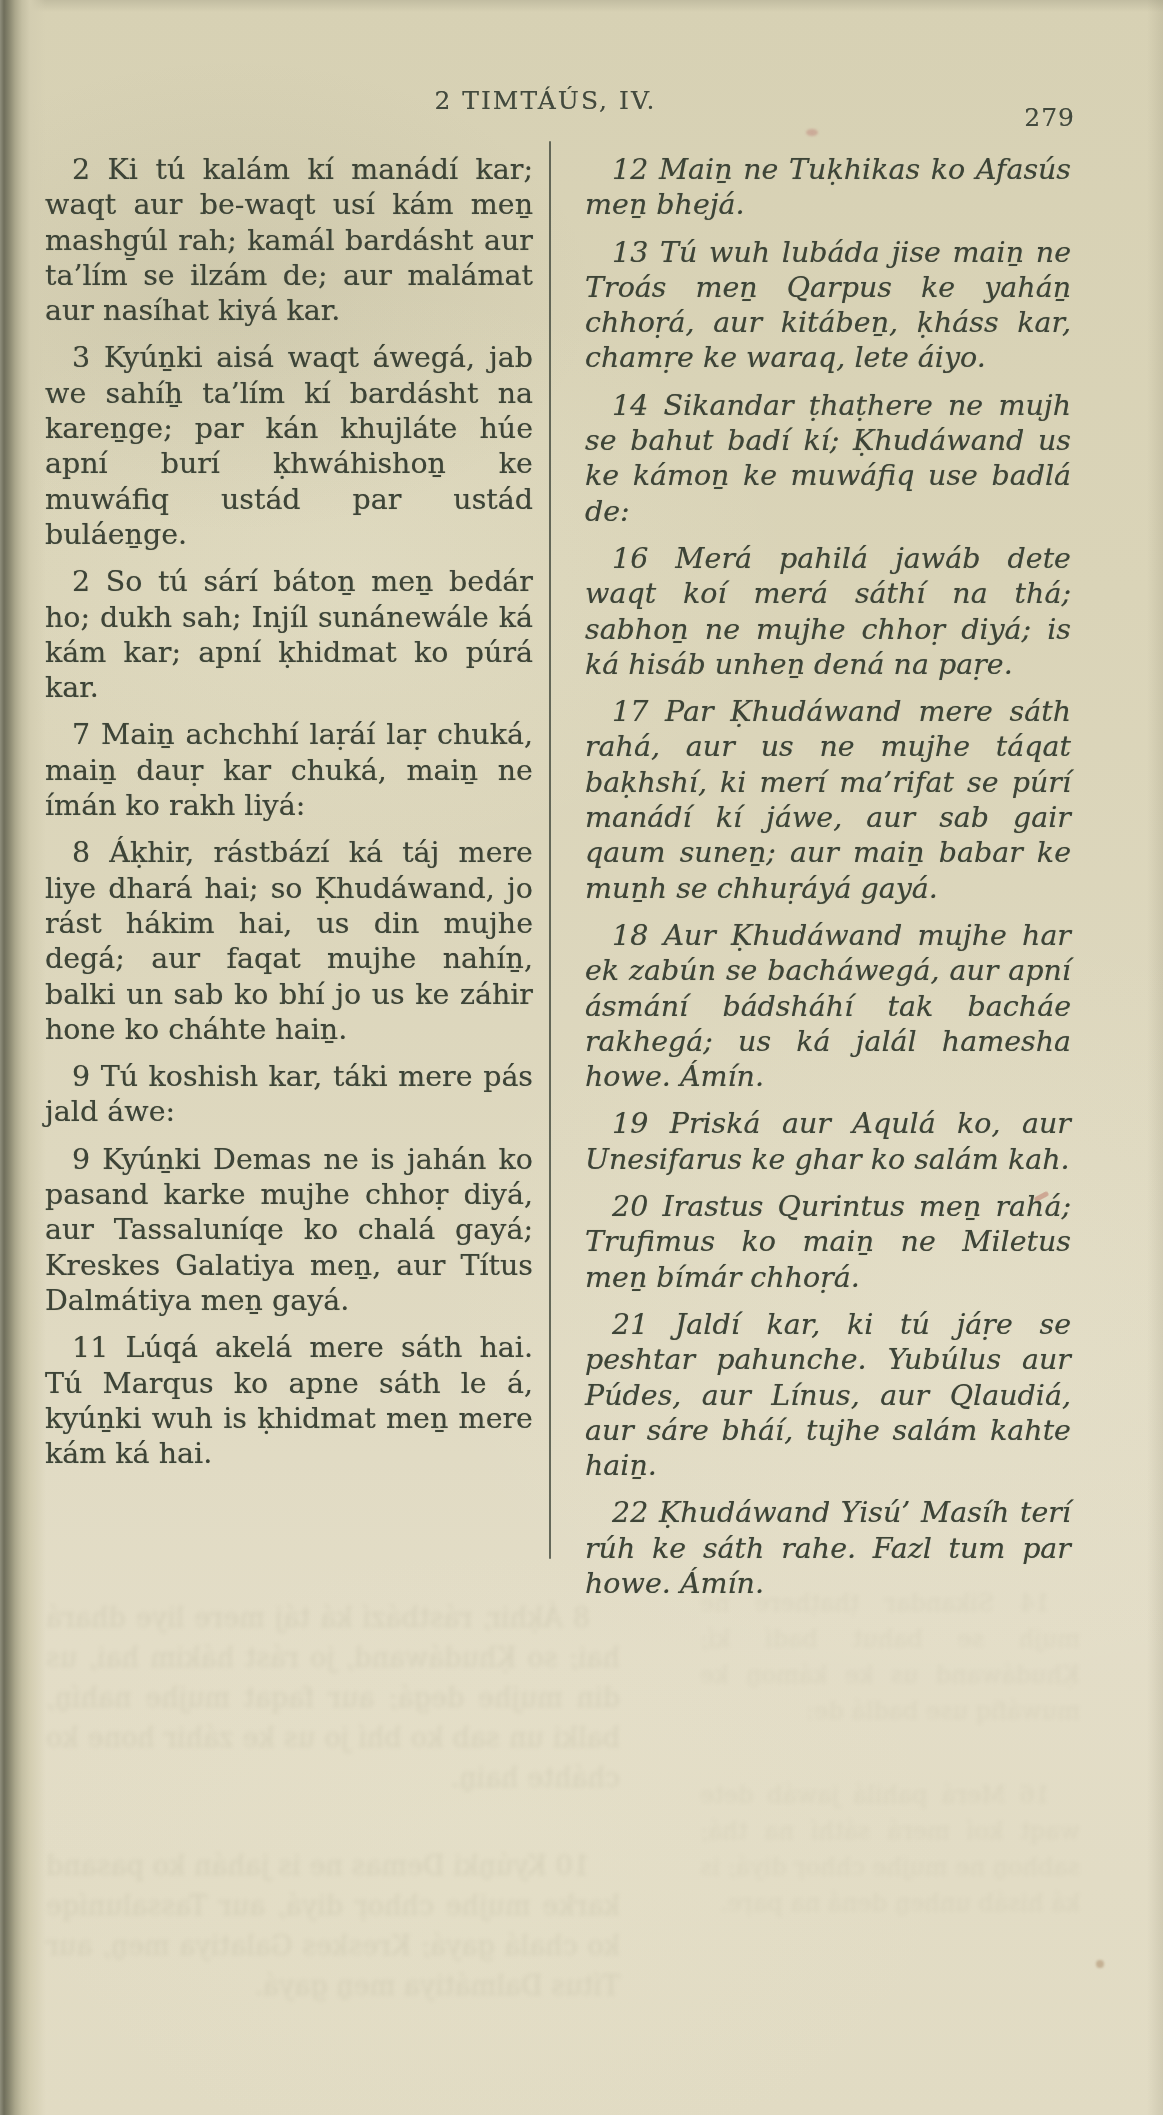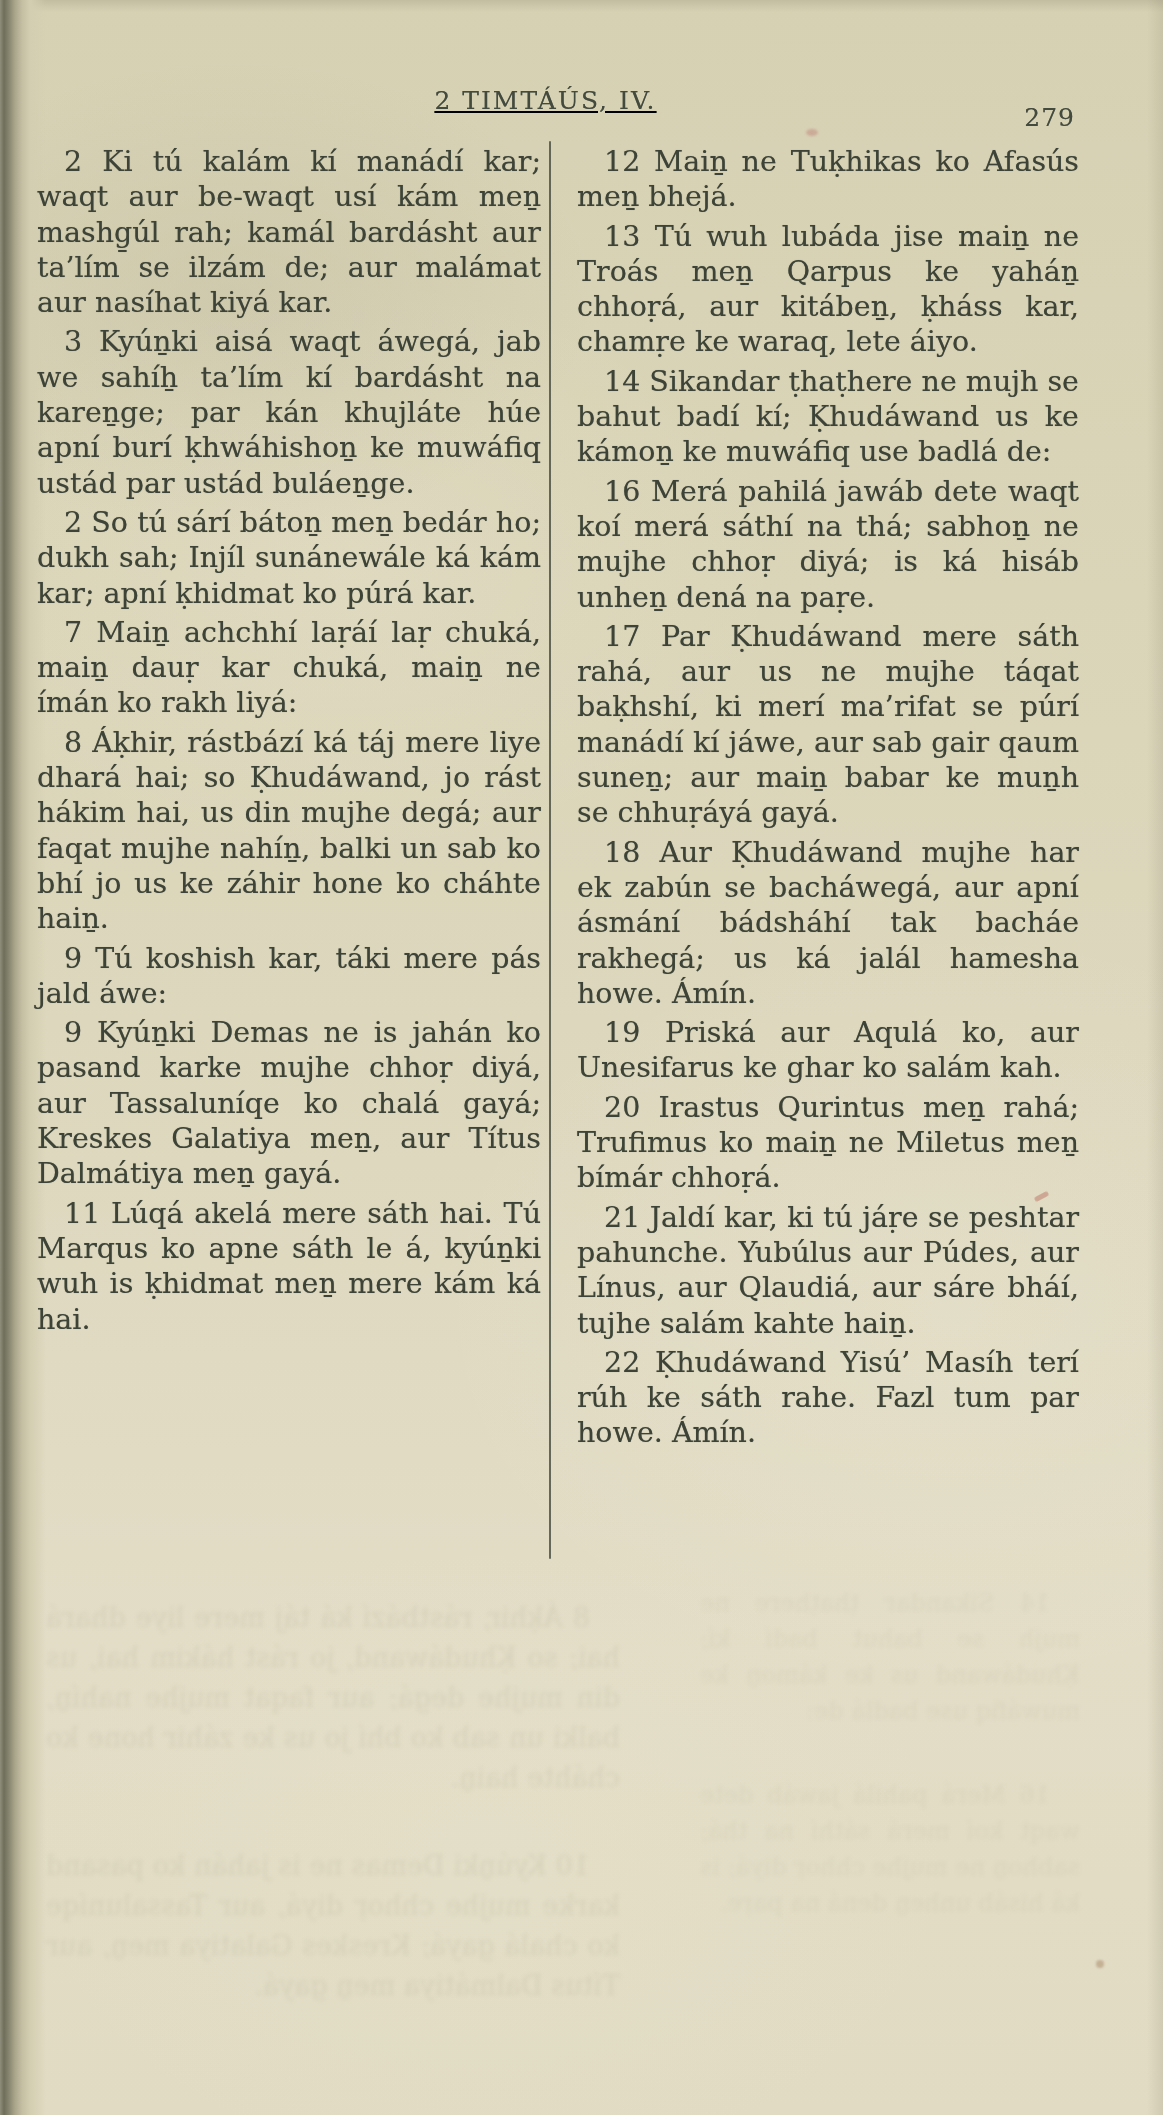--- a/index.html
+++ b/index.html
@@ -22,40 +22,40 @@
       radial-gradient(ellipse 640px 420px at 30% 27%, rgba(245,243,226,0.18), rgba(245,243,226,0) 70%),
       radial-gradient(ellipse 760px 560px at 82% 62%, rgba(248,246,230,0.14), rgba(248,246,230,0) 72%),
       radial-gradient(ellipse 680px 460px at 42% 88%, rgba(233,229,206,0.25), rgba(233,229,206,0) 70%);
   }
   .gutter{
     position:absolute;left:0;top:0;width:46px;height:2115px;
     background:linear-gradient(to right,
       #8f8e7c 0px, #6f6e5b 4px, #88866f 9px, #aaa68b 15px,
       #c4bfa3 22px, #d3cdb1 30px, rgba(211,205,177,0) 46px);
   }
-  .running-head{position:absolute;left:0;top:86px;width:1163px;height:40px;text-decoration:underline;}
+  .running-head{position:absolute;left:0;top:86px;width:1163px;height:40px;}
   .head-title{
     display:block;text-align:center;
     transform:translateX(-36px);
     font-size:25px;letter-spacing:2px;color:#434a3e;
     text-shadow:0 0 0.6px rgba(67,74,62,0.55);
   }
   .page-number{
     position:absolute;top:17px;right:88px;
     font-size:25px;letter-spacing:1px;color:#434a3e;
     text-shadow:0 0 0.6px rgba(67,74,62,0.55);
   }
   .col{
     position:absolute;top:140px;color:#3d4437;
     font-size:28.5px;line-height:35.3px;
     text-shadow:0 0 0.7px rgba(61,68,55,0.55);
   }
   .col-left{left:33px;width:512px;}
-  .col-right{left:573px;width:510px;}
-  .verse{margin:4px;text-indent:27px;text-align:justify;}
+  .col-right{left:573px;width:510px;font-style:italic;}
+  .verse{margin:12px;text-indent:27px;text-align:justify;}
   .divider{
     position:absolute;left:549px;top:141px;width:2px;height:1418px;
     background:#4d5446;opacity:0.85;border-radius:1px;
   }
   
   .ghost{
     position:absolute;transform:scaleX(-1);
     color:#8d8a6e;opacity:0.15;filter:blur(2px);
     text-align:justify;pointer-events:none;overflow:hidden;
   }

